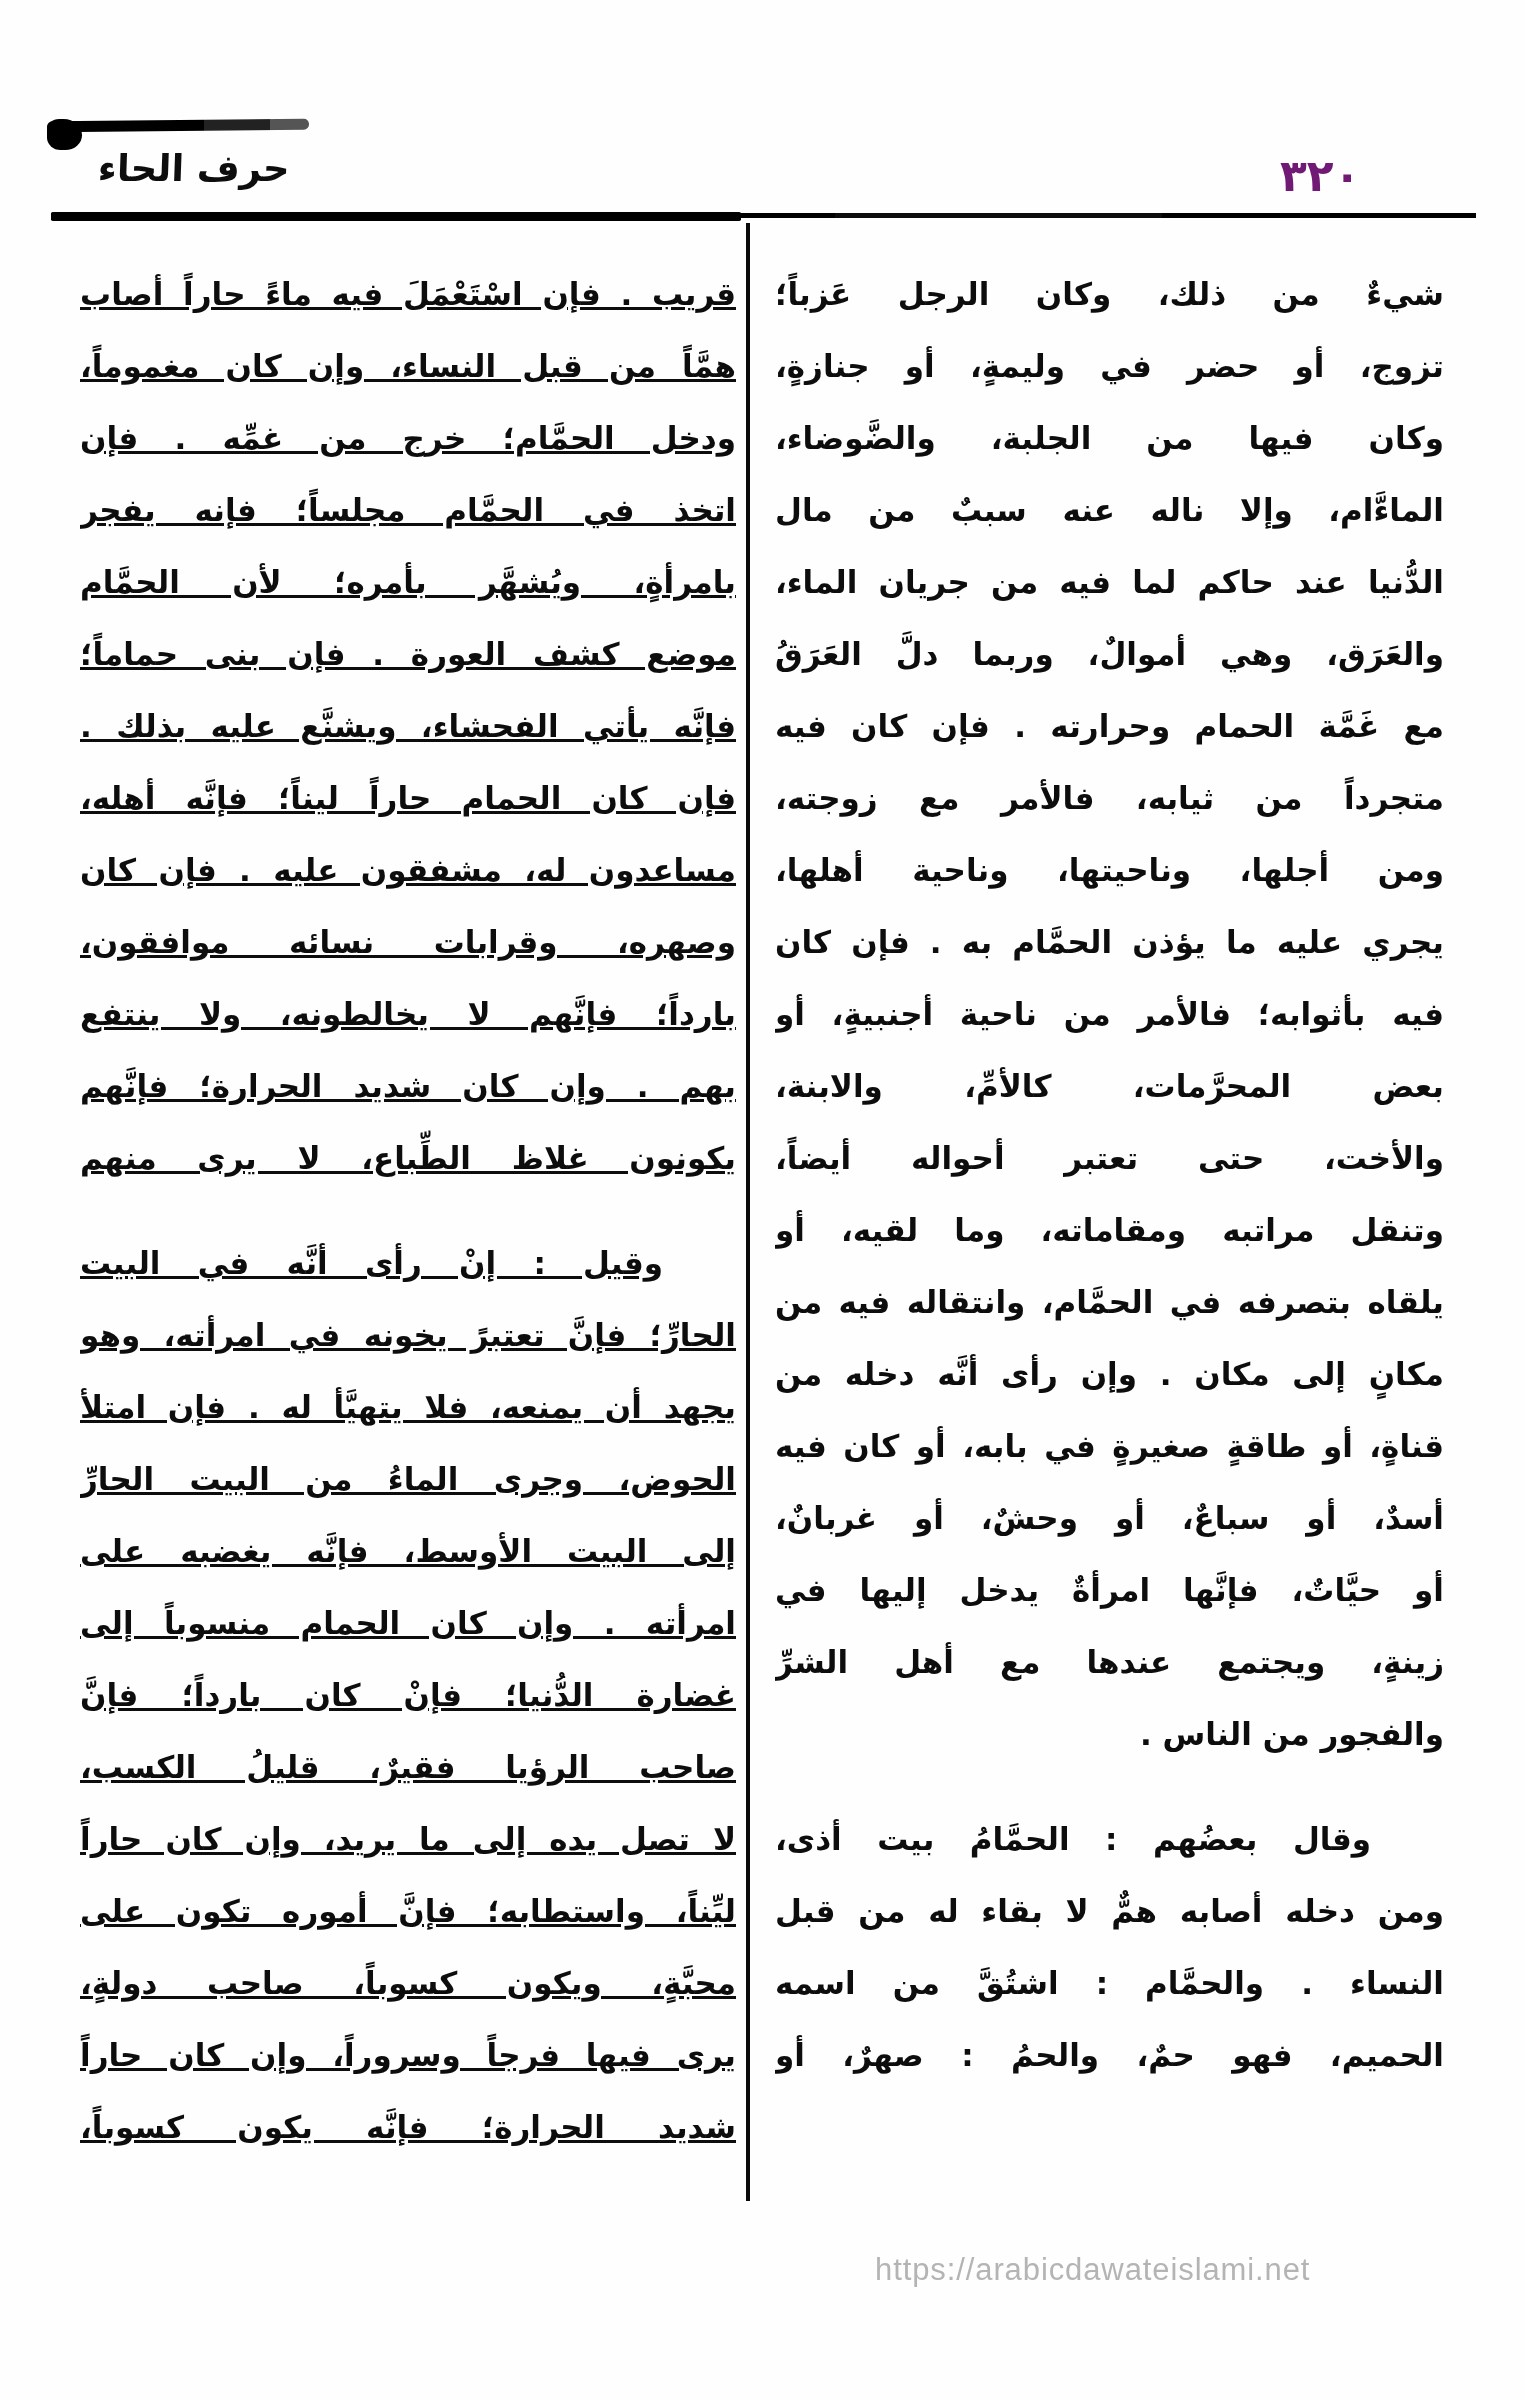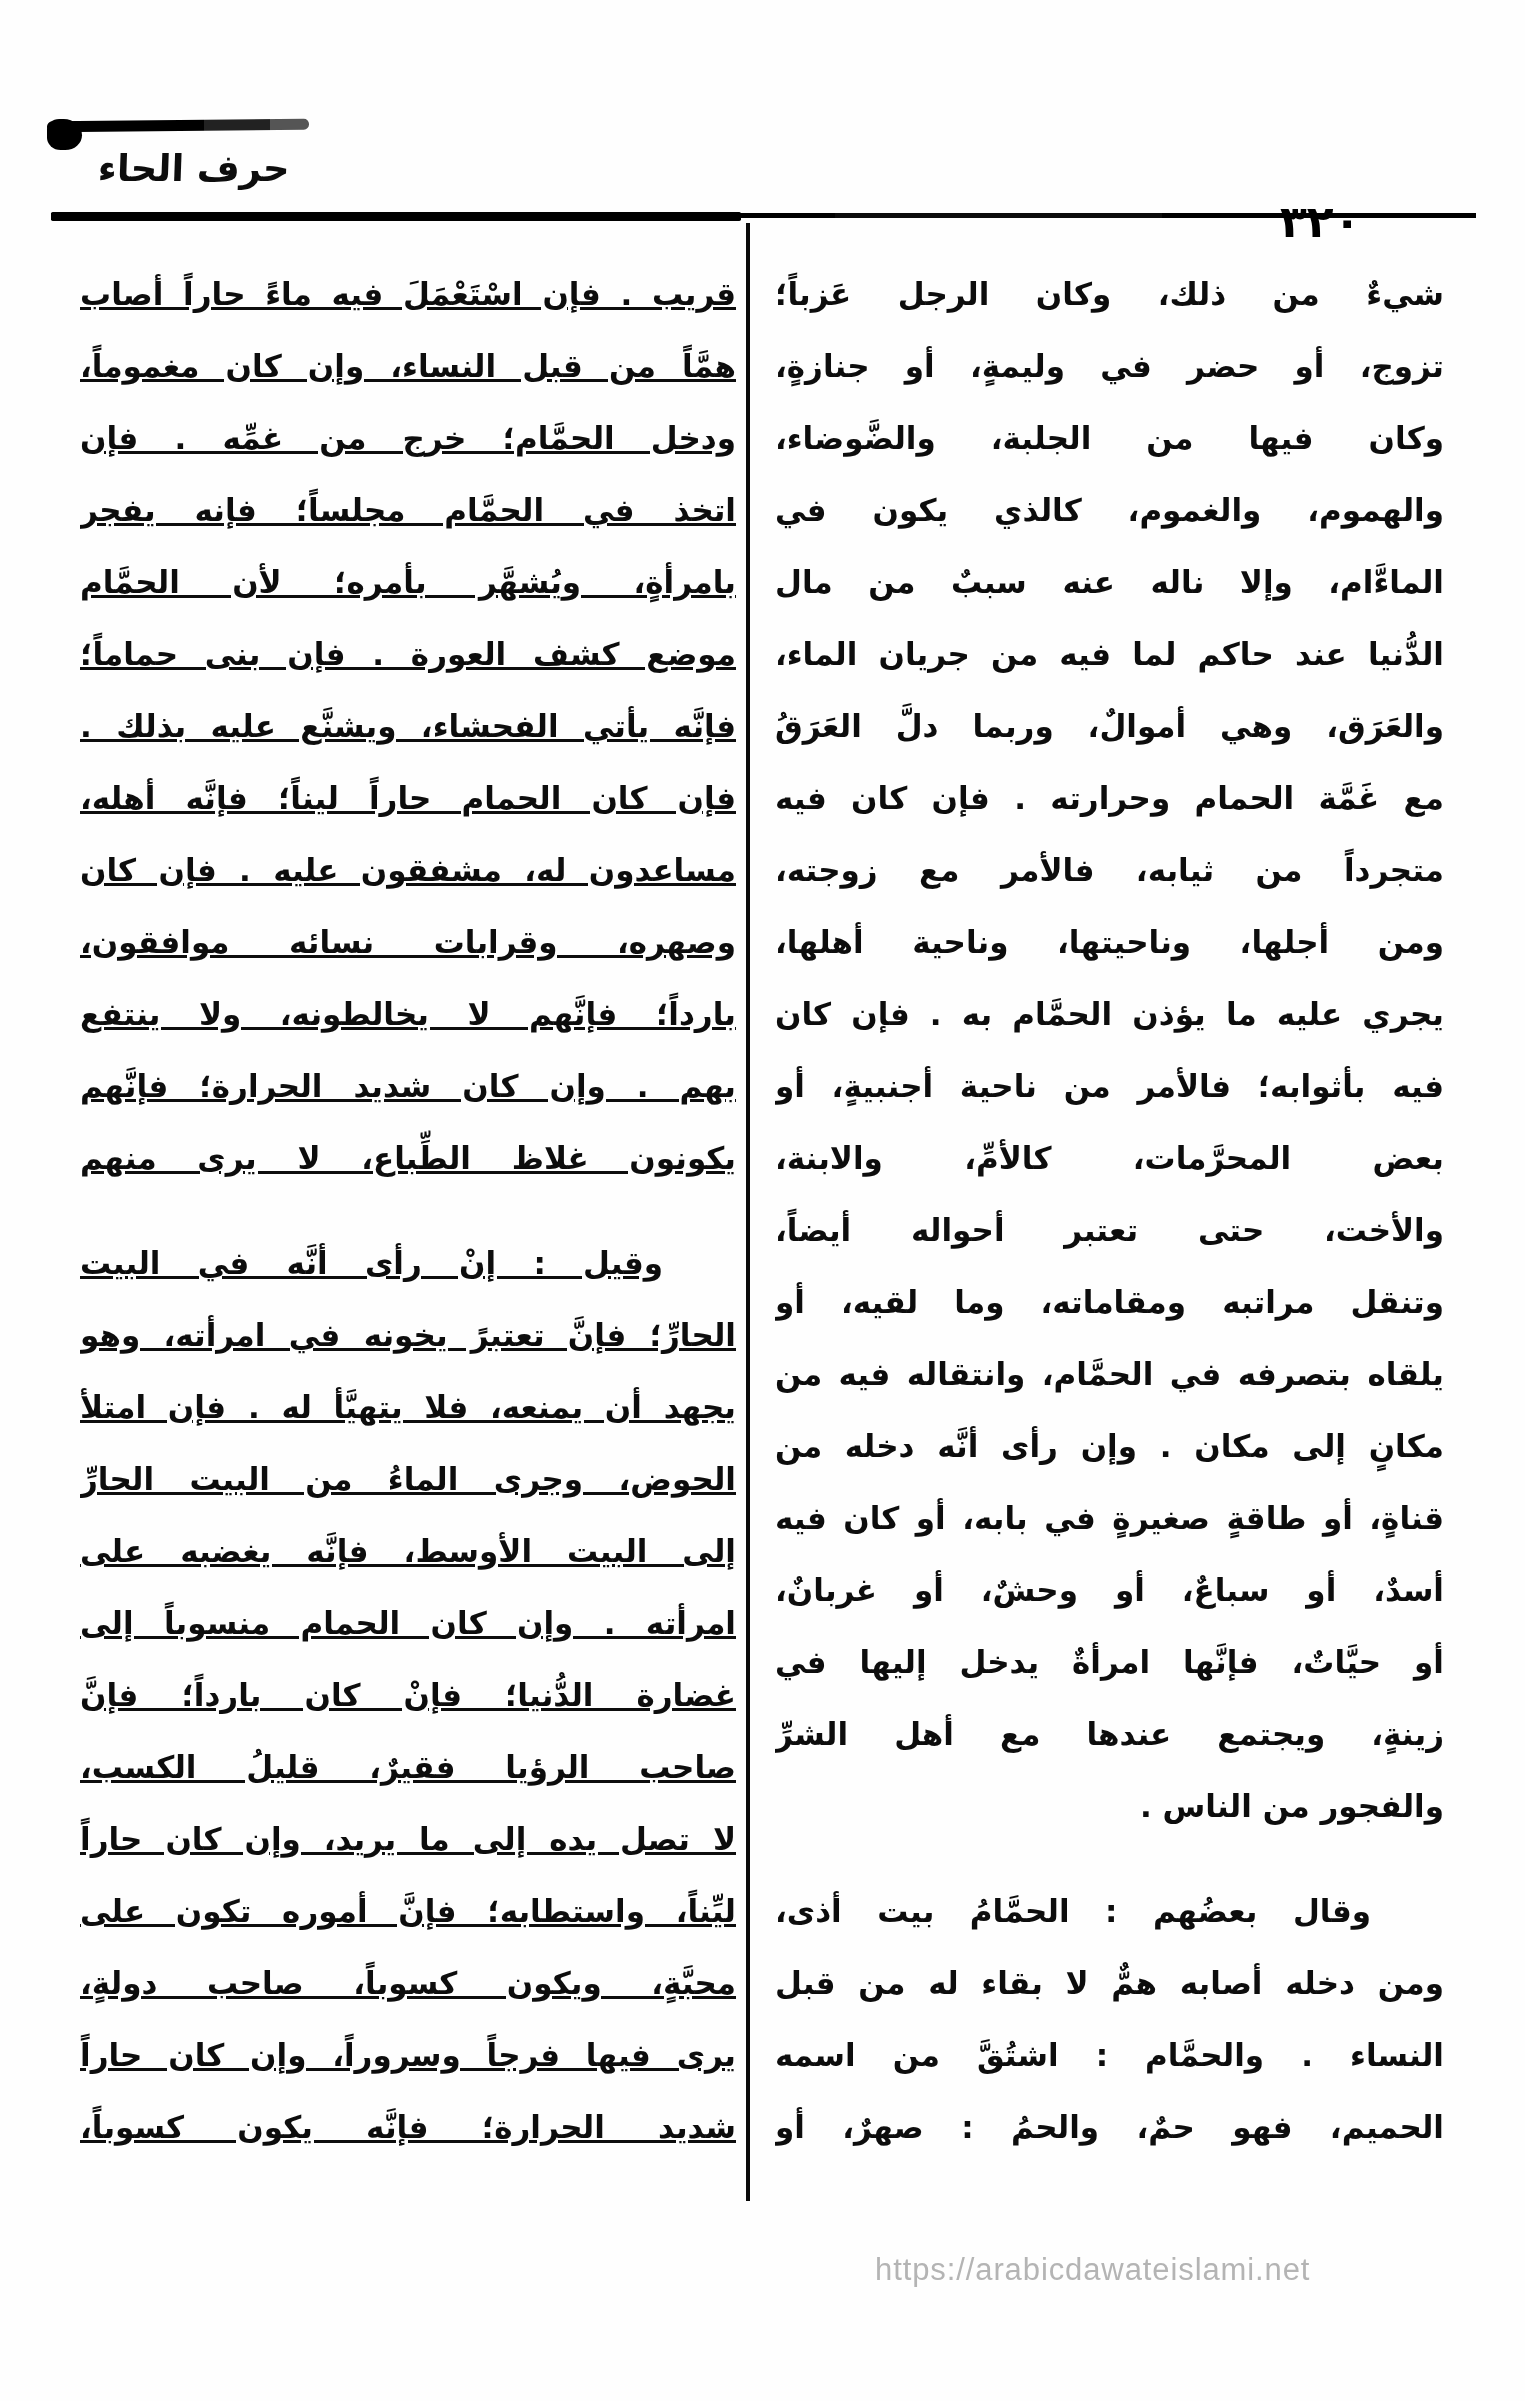--- a/index.html
+++ b/index.html
@@ -12,21 +12,21 @@
     direction:rtl;
   }
   
   .section-title{
     position:absolute;left:98px;top:147px;
     font-size:37px;font-weight:bold;color:#0d0d0d;
     transform:skewX(-2deg);
   }
   .page-number{
     position:absolute;left:1280px;top:150px;
-    font-size:44px;font-weight:bold;color:#000000;margin-top:46px;
+    font-size:44px;font-weight:bold;color:#701a75;
   }
   .header-rule{
     position:absolute;left:51px;top:213px;width:1425px;height:5.2px;
     background:linear-gradient(to right,#000 0 55%,#0c0c0c 55% 78%,#000 78% 100%);
   }
   .header-rule-thick{
     position:absolute;left:51px;top:212px;width:690px;height:8.7px;
     background:#000;border-radius:1.7px;
   }
   .scan-streak{
@@ -84,21 +84,20 @@
   <div class="header-rule-thick"></div>
   <div class="header-rule"></div>
 
   <div class="divider"></div>
 
   <div class="column column-right">
       <div class="para">
         <div class="line">شيءٌ من ذلك، وكان الرجل عَزباً؛</div>
         <div class="line">تزوج، أو حضر في وليمةٍ، أو جنازةٍ،</div>
         <div class="line">وكان فيها من الجلبة، والضَّوضاء،</div>
-        <div class="line">والهموم، والغموم، كالذي يكون في</div>
         <div class="line">الماءَّام، وإلا ناله عنه سببٌ من مال</div>
         <div class="line">الدُّنيا عند حاكم لما فيه من جريان الماء،</div>
         <div class="line">والعَرَق، وهي أموالٌ، وربما دلَّ العَرَقُ</div>
         <div class="line">مع غَمَّة الحمام وحرارته . فإن كان فيه</div>
         <div class="line">متجرداً من ثيابه، فالأمر مع زوجته،</div>
         <div class="line">ومن أجلها، وناحيتها، وناحية أهلها،</div>
         <div class="line">يجري عليه ما يؤذن الحمَّام به . فإن كان</div>
         <div class="line">فيه بأثوابه؛ فالأمر من ناحية أجنبيةٍ، أو</div>
         <div class="line">بعض المحرَّمات، كالأمِّ، والابنة،</div>
         <div class="line">والأخت، حتى تعتبر أحواله أيضاً،</div>

